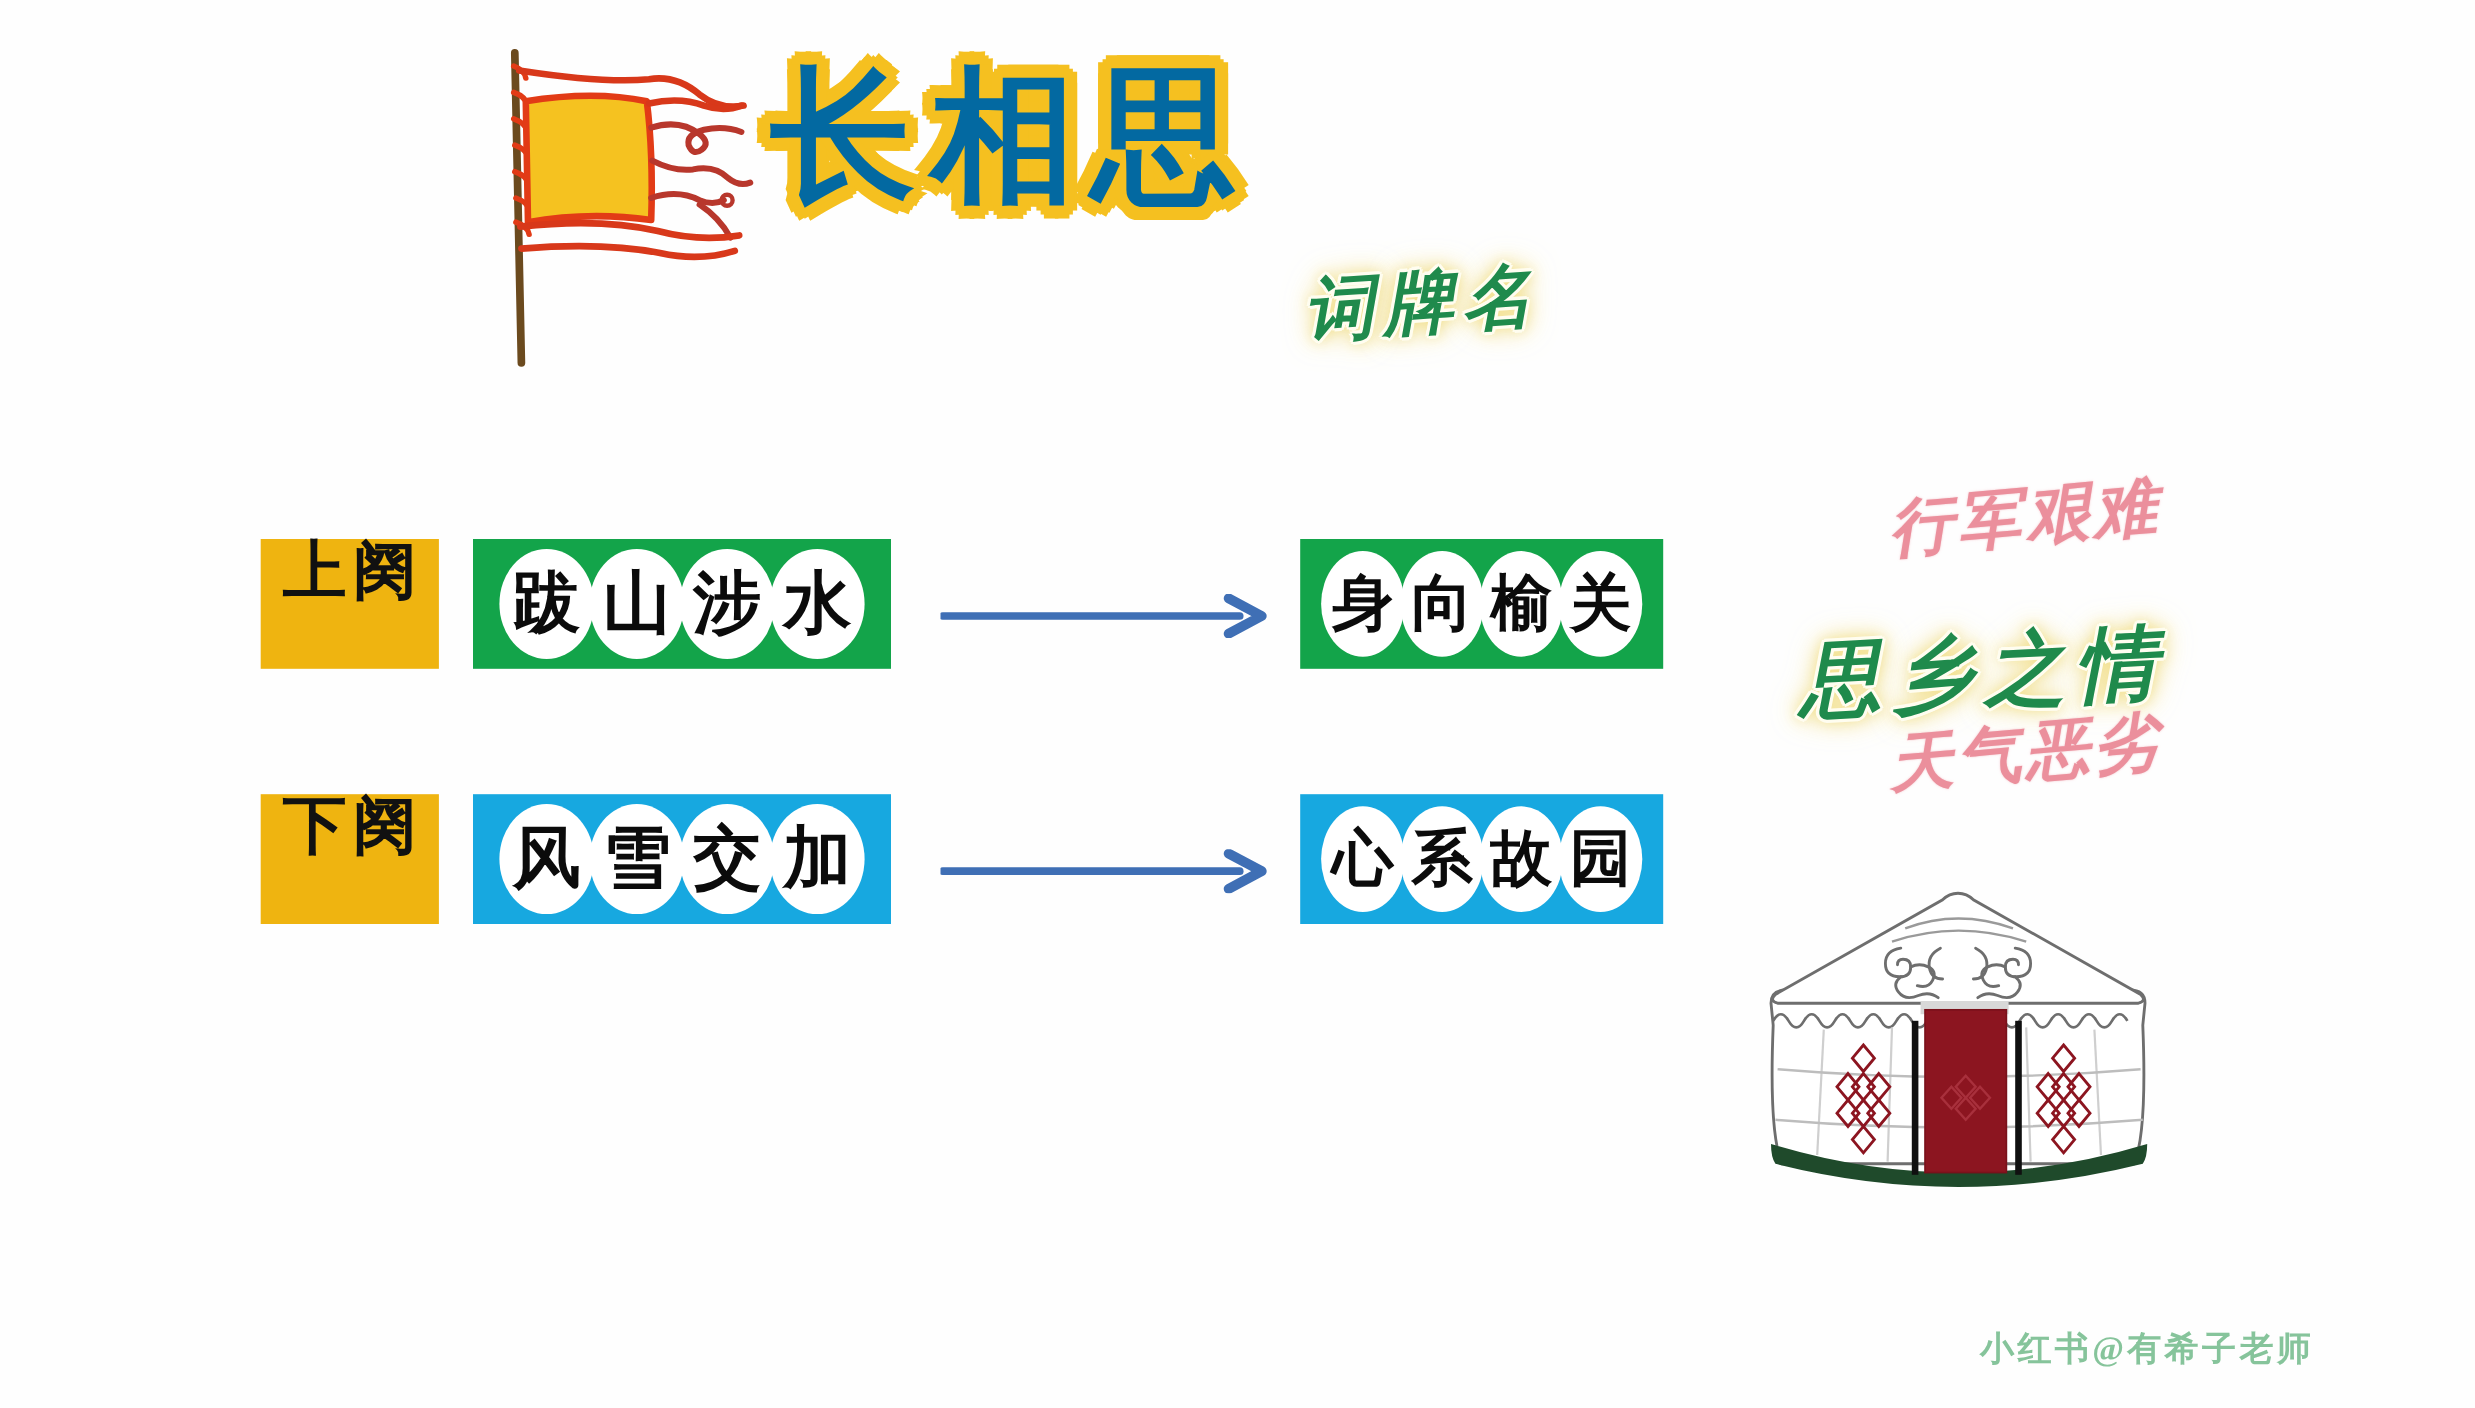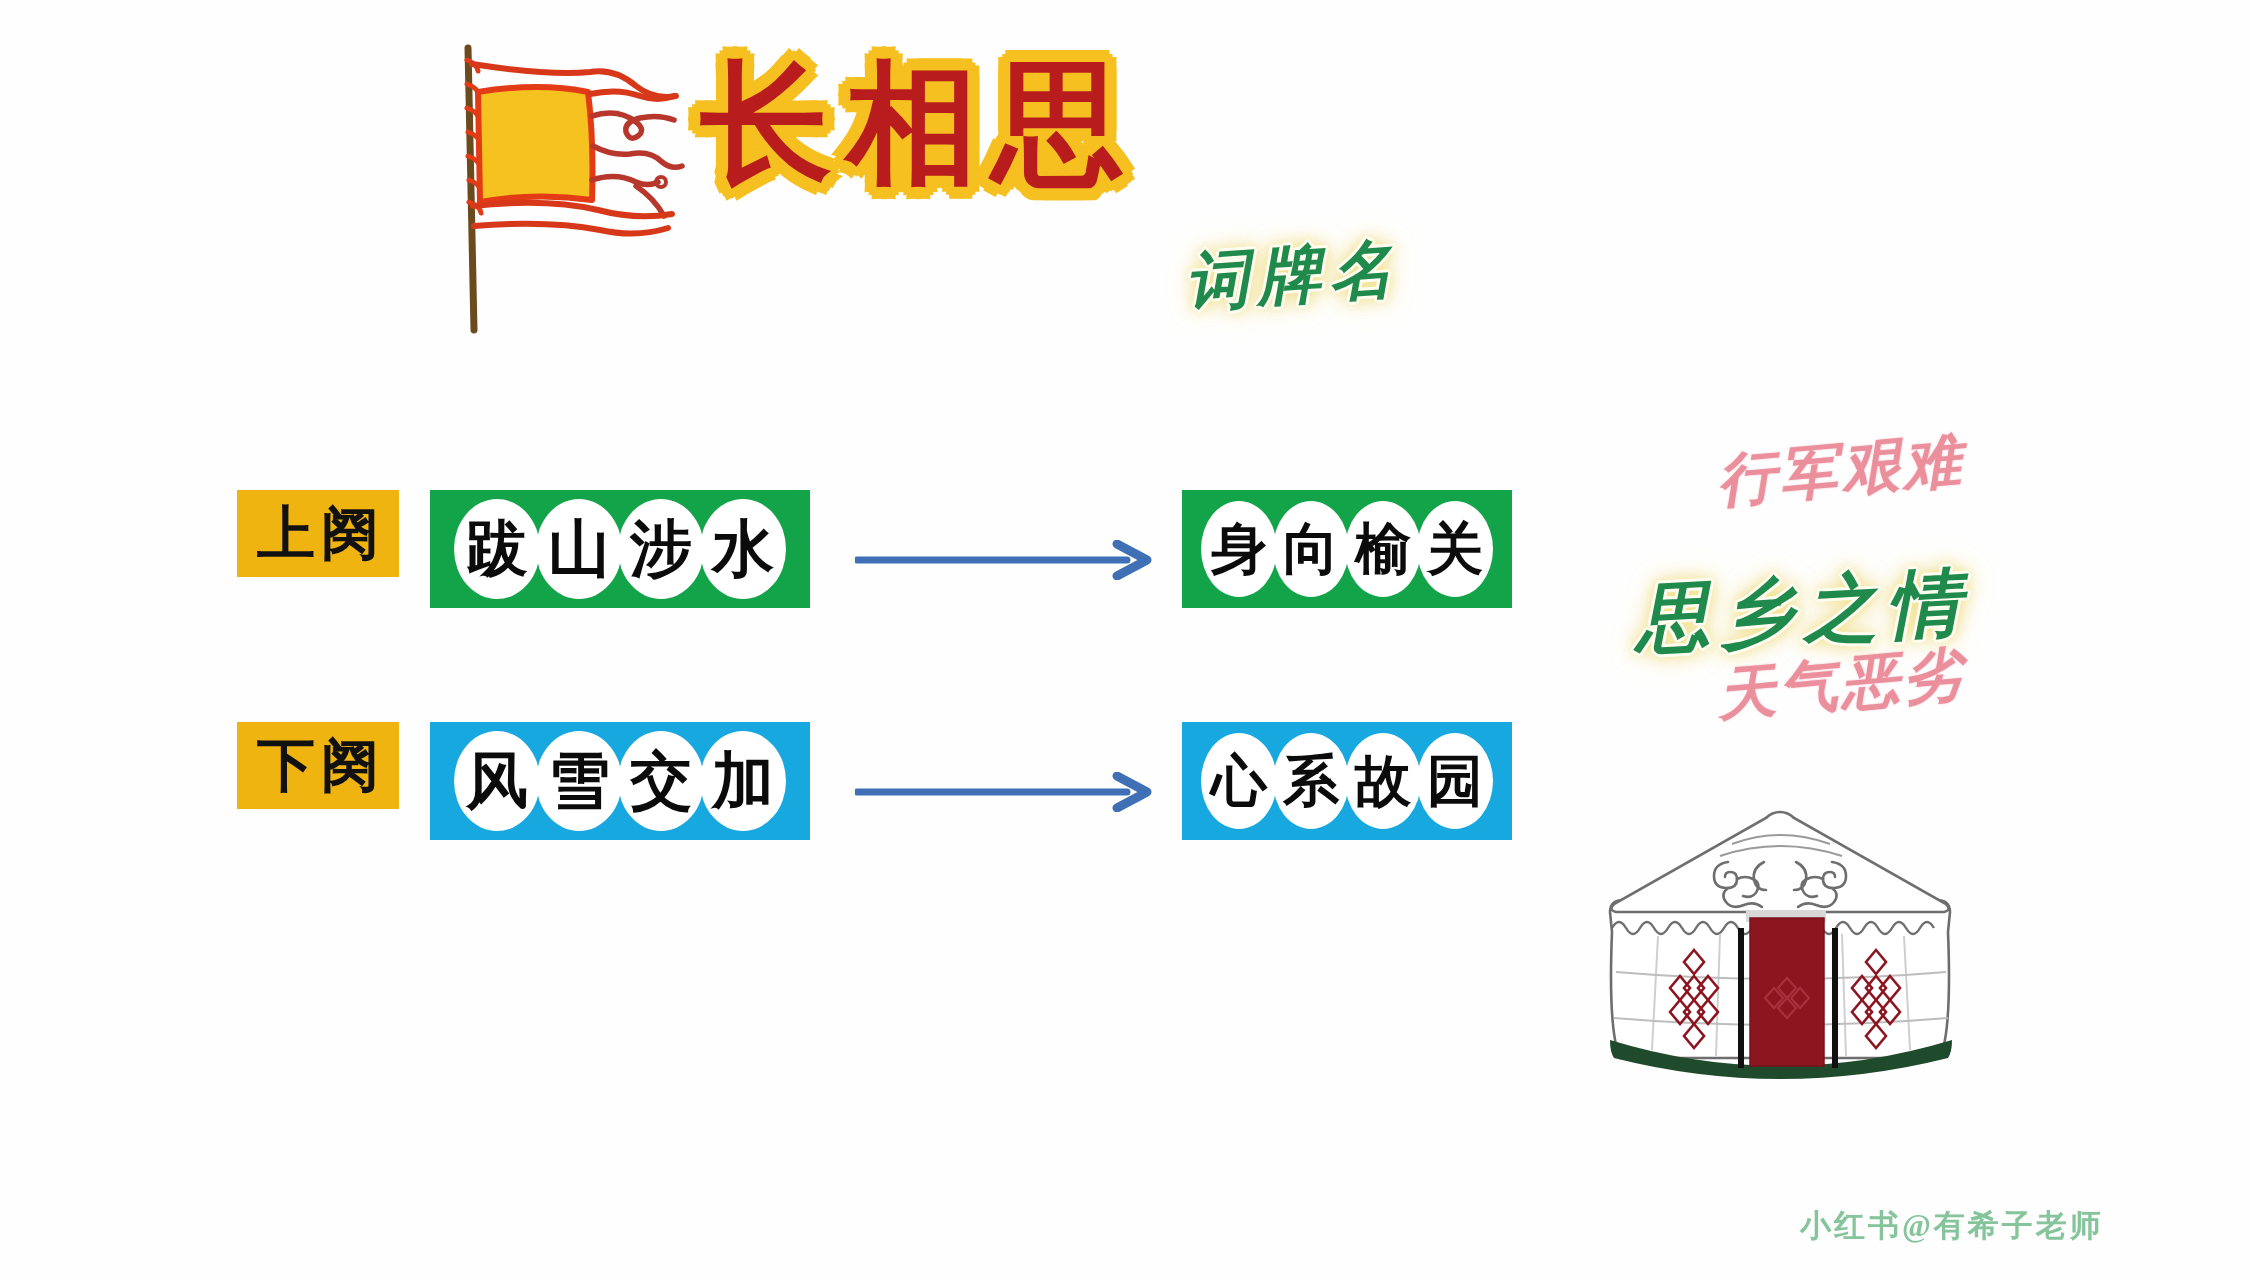--- a/index.html
+++ b/index.html
@@ -35,21 +35,21 @@
     top: 45px;
     width: 460px;
     height: 170px;
   }
   .title-text {
     font-family: "Liberation Serif", "DejaVu Serif", serif;
     font-size: 132px;
     font-weight: 700;
     letter-spacing: 14px;
     line-height: 160px;
-    color: #b91c1c;
+    color: #0369a1;
     white-space: nowrap;
     -webkit-text-stroke: 0px transparent;
     text-shadow:
       -10px 0 0 #f5c020,  10px 0 0 #f5c020,
        0 -10px 0 #f5c020,  0 10px 0 #f5c020,
       -8px -8px 0 #f5c020,  8px -8px 0 #f5c020,
       -8px  8px 0 #f5c020,  8px  8px 0 #f5c020,
       -12px -5px 0 #f5c020, 12px -5px 0 #f5c020,
       -5px -12px 0 #f5c020, 5px -12px 0 #f5c020,
       -12px  5px 0 #f5c020, 12px  5px 0 #f5c020,
@@ -87,24 +87,24 @@
   }
 
   
   .row { position: absolute; height: 120px; }
   #row-shangque { left: 0; top: 490px; }
   #row-xiaque   { left: 0; top: 722px; }
 
   .tag-box {
     position: absolute;
     width: 162px;
-    height: 87px;
+    height: 118px;
     background: #efb410;
     display: flex;
-    align-items: center;
+    align-items: flex-start;
     justify-content: center;
     left: 237px;
   }
   .tag-text {
     font-family: "Liberation Serif", "DejaVu Serif", serif;
     font-size: 58px;
     font-weight: 600;
     color: #111111;
     letter-spacing: 6px;
     text-indent: 6px;

